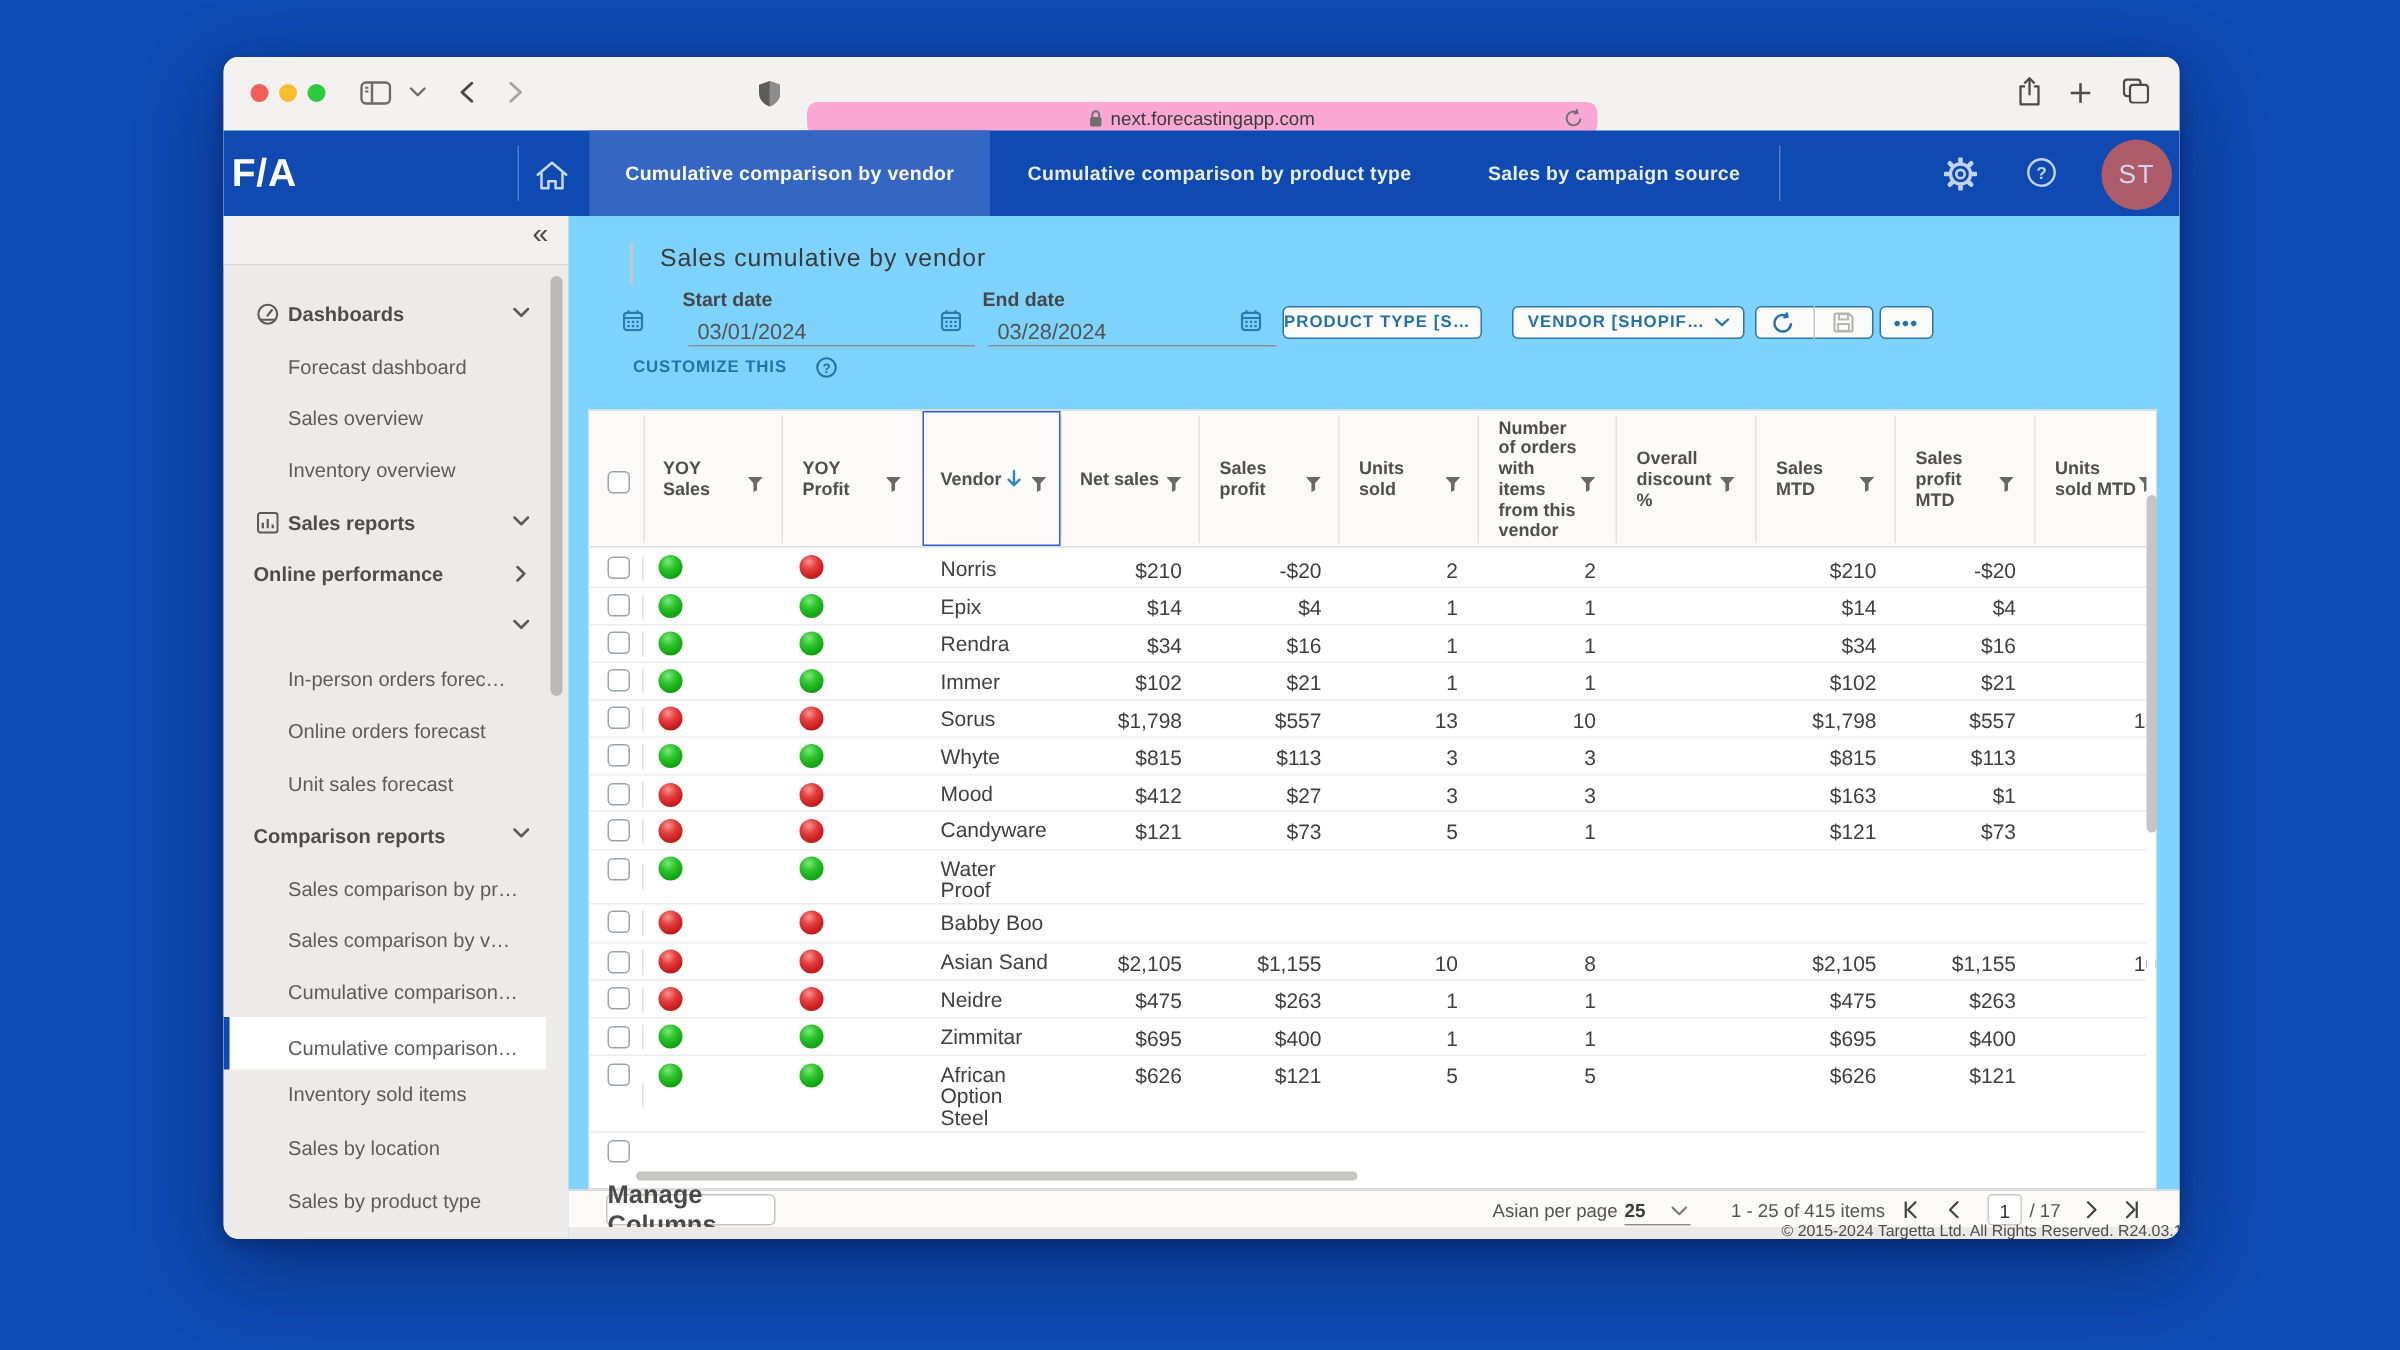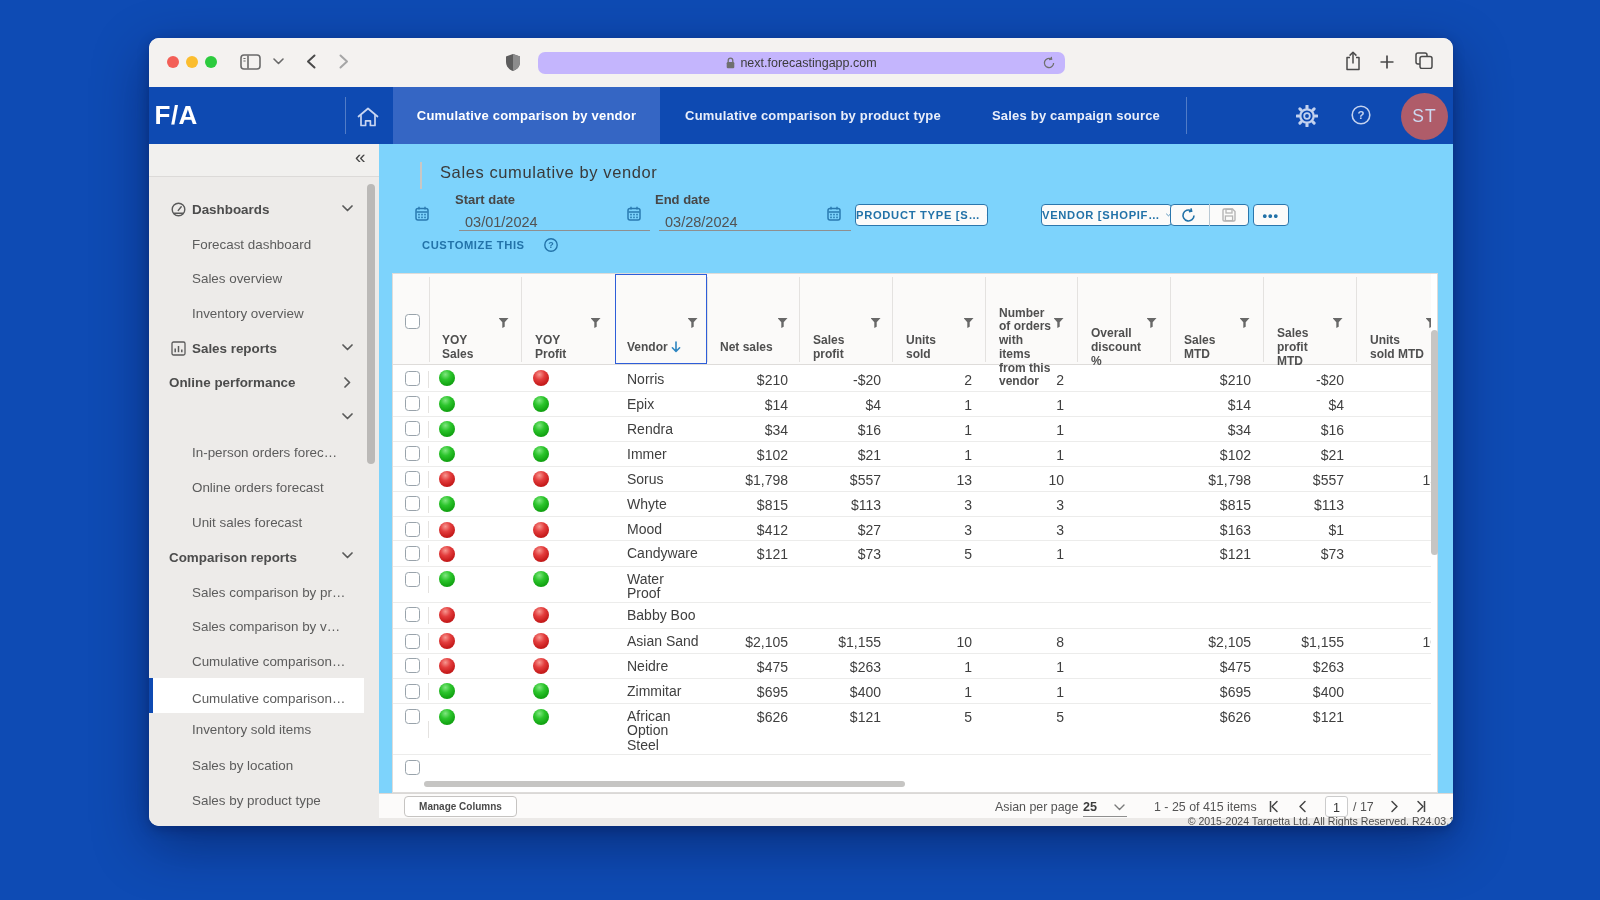--- a/index.html
+++ b/index.html
@@ -7,21 +7,21 @@
 body { background:#0e4bb4; font-family:"Liberation Sans", sans-serif; position:relative; }
 .win { position:absolute; left:149px; top:38px; width:1304px; height:788px; border-radius:10px; overflow:hidden; background:#f4f3f1; box-shadow:0 18px 55px rgba(0,8,45,.42), 0 3px 12px rgba(0,8,45,.25); }
 
 .titlebar { position:absolute; left:0; top:0; width:100%; height:49px; background:#f4f2f0; }
 .light { position:absolute; top:18px; width:12px; height:12px; border-radius:50%; }
 .l1 { left:18px; background:#f35f57; }
 .l2 { left:37px; background:#fbbd2e; }
 .l3 { left:56px; background:#2ccb3e; }
 .tbico { position:absolute; color:#3e3e3e; }
 
-.urlbar { position:absolute; left:389px; top:14px; width:527px; height:22px; border-radius:7px; background:#c4b5fd; }
+.urlbar { position:absolute; left:389px; top:30px; width:527px; height:22px; border-radius:7px; background:#f9a8d4; }
 .urltxt { position:absolute; left:0; top:0; width:100%; height:100%; display:flex; align-items:center; justify-content:center; font-size:12.5px; color:#3b3b3b; gap:5px; }
 
 .nav { position:absolute; left:0; top:49px; width:100%; height:57px; background:#0e4ab2; }
 .logo { position:absolute; left:5.5px; top:13px; color:#fff; font-size:26px; font-weight:bold; letter-spacing:.5px; }
 .nsep { position:absolute; width:1px; background:rgba(255,255,255,.28); }
 .tab { position:absolute; top:0; height:57px; display:flex; align-items:center; justify-content:center; color:#e9eefa; font-size:13px; font-weight:bold; letter-spacing:.2px; }
 .tabactive { background:#3566c4; color:#ffffff; }
 .avatar { position:absolute; left:1252px; width:47px; height:47px; border-radius:50%; background:#af5c69; display:flex; align-items:center; justify-content:center; color:#cdd9f0; font-size:17.5px; letter-spacing:1px; top:6.3px; }
 
 .side { position:absolute; left:0; top:106px; width:230px; height:682px; background:#edebe9; }
@@ -39,21 +39,21 @@
 .cvbar { position:absolute; left:41px; top:18px; width:2px; height:27px; background:#c9c7c5; }
 .dlabel { position:absolute; font-size:13px; font-weight:bold; color:#474747; }
 .dval { position:absolute; font-size:14.5px; color:#525252; top:69.5px; }
 .dline { position:absolute; height:1px; background:#8f8f8f; }
 .obtn { position:absolute; top:60px; height:22px; white-space:nowrap; border:1px solid #2a77ad; border-radius:4px; background:#fbfbfa; color:#2272a8; font-size:11.2px; font-weight:bold; letter-spacing:.7px; display:flex; align-items:center; justify-content:center; gap:6px; }
 .custom { position:absolute; left:43px; top:94.5px; font-size:11.2px; font-weight:bold; letter-spacing:.6px; color:#2373a9; }
 
 .tbl { position:absolute; left:13px; top:129px; width:1046px; height:520px; background:#fff; border:1px solid #dedcda; overflow:hidden; }
 .thead { position:absolute; left:0; top:0; width:1100px; height:91px; background:#fbfaf9; border-bottom:1px solid #dedcda; }
 .hdiv { position:absolute; top:3px; height:85px; width:1px; background:#e4e2e0; }
-.htxt { position:absolute; font-size:12px; font-weight:bold; color:#4f4f4f; line-height:13.8px; white-space:nowrap;margin-top:28px; }
+.htxt { position:absolute; font-size:12px; font-weight:bold; color:#4f4f4f; line-height:13.8px; white-space:nowrap; }
 .rows { position:absolute; left:0; top:92px; width:1100px; }
 .row { position:relative; border-bottom:1px solid #ececeb; }
 .cell { position:absolute; font-size:14px; color:#3f3f3f; text-align:right; }
 .cbx { position:absolute; width:15px; height:15px; border:1.5px solid #99a3ab; border-radius:3.5px; background:#fff; }
 .ball { position:absolute; width:16px; height:16px; border-radius:50%; }
 .bg { background:radial-gradient(circle at 40% 28%, #7fe67f 0%, #2cc52c 35%, #14a614 68%, #0c8e0c 100%); }
 .br { background:radial-gradient(circle at 40% 28%, #f79790 0%, #e33d3d 35%, #c81d1d 68%, #ab1212 100%); }
 .cdiv { position:absolute; left:35px; width:1px; background:#e4e2e0; }
 .vname { position:absolute; left:234px; font-size:14px; color:#3f3f3f; line-height:14.2px; }
 .fun { position:absolute; width:10px; height:10px; clip-path:polygon(0 0, 100% 0, 62% 42%, 62% 88%, 38% 100%, 38% 42%); background:#686868; }
@@ -248,21 +248,21 @@
           <rect x="9.2" y="7.8" width="1.6" height="1.6"></rect>
           <rect x="3.2" y="10.6" width="1.6" height="1.6"></rect>
           <rect x="6.2" y="10.6" width="1.6" height="1.6"></rect>
           <rect x="9.2" y="10.6" width="1.6" height="1.6"></rect>
         </g>
       </svg>
     <div class="dline" style="left:280px;top:86px;width:192px"></div>
     <div class="obtn" style="left:476px;width:133px">PRODUCT TYPE [S…<svg width="10" height="6" viewBox="0 0 10 6">
           <polyline points="1,1 5,4.7 9,1" fill="none" stroke="#2272a8" stroke-width="1.5" stroke-linecap="round" stroke-linejoin="round"></polyline>
         </svg></div>
-    <div class="obtn" style="left:662px;width:131px">VENDOR [SHOPIF…<svg width="10" height="6" viewBox="0 0 10 6">
+    <div class="obtn" style="left:629px;width:155px">VENDOR [SHOPIF…<svg width="10" height="6" viewBox="0 0 10 6">
           <polyline points="1,1 5,4.7 9,1" fill="none" stroke="#2272a8" stroke-width="1.5" stroke-linecap="round" stroke-linejoin="round"></polyline>
         </svg></div>
     <div class="obtn" style="left:791px;width:79px"></div>
     <div style="position:absolute;left:830px;top:60px;width:1px;height:22px;background:#b9c9d4"></div>
     <svg style="position:absolute;left:802px;top:64px" width="15" height="15" viewBox="0 0 15 15">
         <path d="M13 7.5 A5.5 5.5 0 1 1 10.3 2.75" fill="none" stroke="#2272a8" stroke-width="1.6"></path>
         <polyline points="10,0.4 10.6,3.1 7.9,3.7" fill="none" stroke="#2272a8" stroke-width="1.6"></polyline>
       </svg>
     <svg style="position:absolute;left:843px;top:64px" width="14" height="14" viewBox="0 0 14 14">
         <path d="M1 2.2 A1.2 1.2 0 0 1 2.2 1 H10.5 L13 3.5 V11.8 A1.2 1.2 0 0 1 11.8 13 H2.2 A1.2 1.2 0 0 1 1 11.8 Z" fill="none" stroke="#b4b4b4" stroke-width="1.4"></path>
@@ -490,21 +490,21 @@
 <div class="cell" style="left:870px;top:5.2px;width:93px;padding-right:12px">$121</div>
 </div>
 <div class="row" style="height:13px;border-bottom:none">
             <div class="cbx" style="left:12px;top:5px"></div>
           </div>
 </div>
 <div class="gutter"></div>
 <div class="hthumb"></div>
 </div>
     <div class="tfoot">
-<div style="position:absolute;left:25px;top:2px;width:113px;height:21px;border:1px solid #c6c4c2;border-radius:4px;background:#fff;display:flex;align-items:center;justify-content:center;font-size:10px;font-weight:bold;color:#4a4a4a">Manage Columns</div>
+<div style="position:absolute;left:25px;top:2px;width:113px;height:21px;border:1px solid #c6c4c2;border-radius:4px;background:#fff;display:flex;align-items:center;justify-content:center;font-size:17px;font-weight:bold;color:#4a4a4a">Manage Columns</div>
 <div class="ftxt" style="left:616px;top:6px">Asian per page</div>
 <div style="position:absolute;left:704px;top:0px;width:44px;height:23px;border-bottom:1px solid #8f8f8f;font-size:12.6px;font-weight:bold;color:#3c3c3c;padding-top:6px">25<svg style="position:absolute;right:2px;top:10px" width="11" height="7" viewBox="0 0 11 7">
             <polyline points="1,1 5.5,5.5 10,1" fill="none" stroke="#7a7a7a" stroke-width="1.4" stroke-linecap="round" stroke-linejoin="round"></polyline>
           </svg></div>
 <div class="ftxt" style="left:775px;top:6px">1 - 25 of 415 items</div>
 <svg class="pgico" style="left:889px;top:6px" width="14" height="13" viewBox="0 0 14 13">
           <polyline points="9,1.5 4,6.5 9,11.5" fill="none" stroke="#454545" stroke-width="1.5" stroke-linejoin="round" stroke-linecap="round"></polyline>
           <line x1="2.5" y1="1" x2="2.5" y2="12" stroke="#454545" stroke-width="1.5"></line>
         </svg>
 <svg class="pgico" style="left:917px;top:6px" width="14" height="13" viewBox="0 0 14 13">

